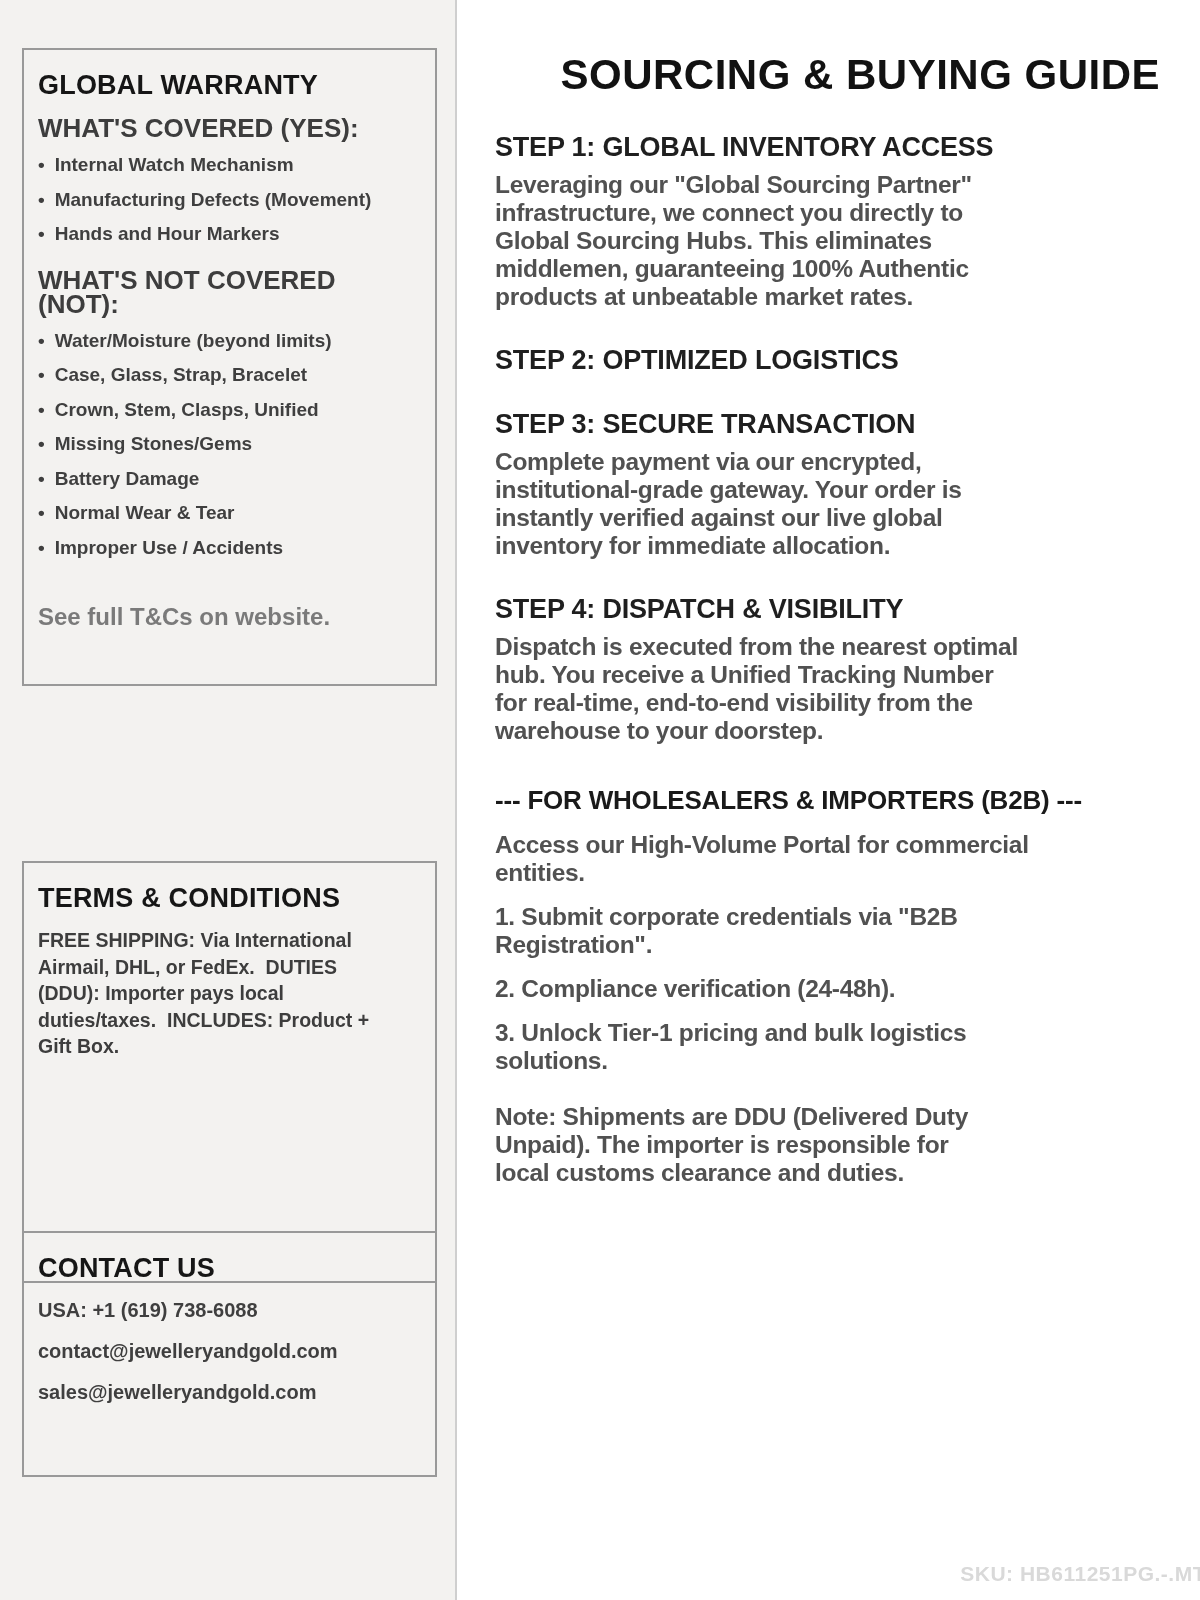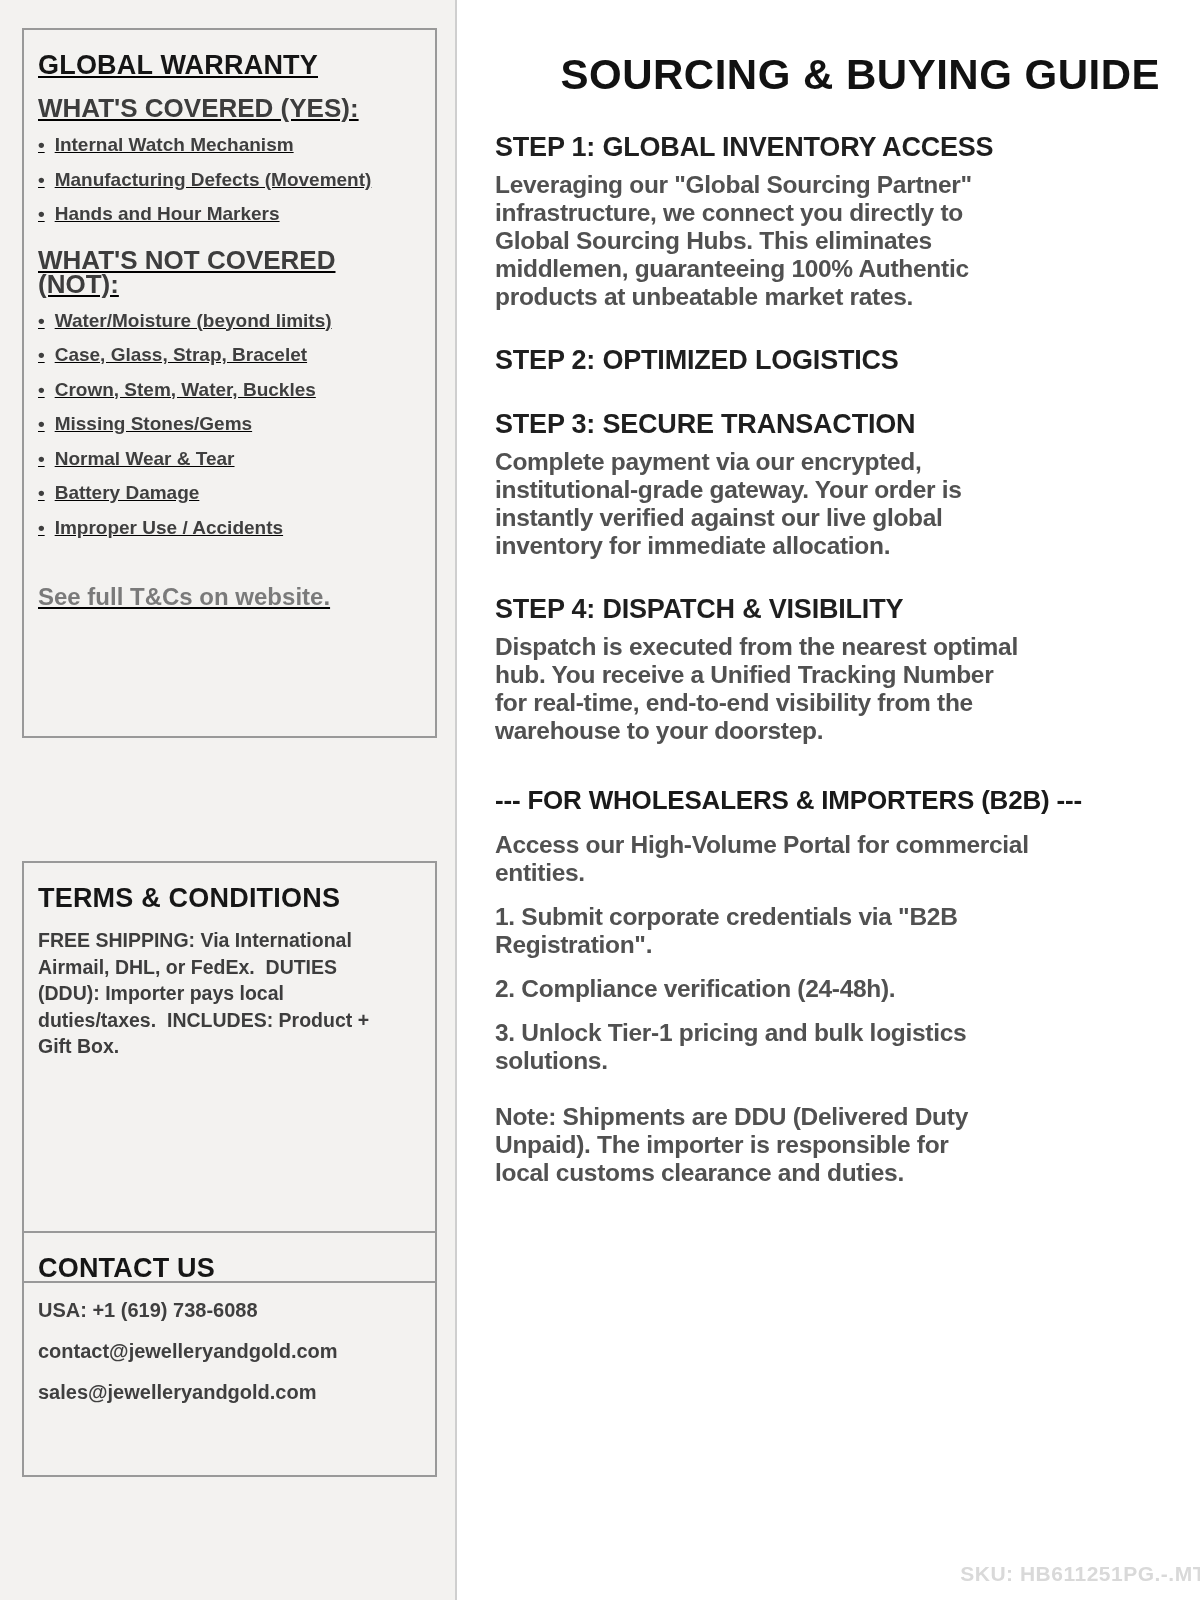--- a/index.html
+++ b/index.html
@@ -17,21 +17,21 @@
     background:#f3f2f0;
     border-right:2px solid #cfcfcf;
     box-sizing:border-box;
   }
   .panel{
     position:absolute;left:22px;width:415px;
     border:2px solid #999999;
     box-sizing:border-box;
     padding:12px 13px 10px 14px;
   }
-  .panel-warranty{top:28px;height:710px;text-decoration:underline;}
+  .panel-warranty{top:48px;height:638px;}
   .panel-terms{top:861px;height:422px;}
   .panel-contact{top:1231px;height:246px;}
   .panel h2{
     margin:8px 0 10px 0;
     font-size:27px;line-height:30px;
     font-weight:bold;color:#161616;
     letter-spacing:0.2px;
   }
   .panel h3{
     margin:16px 0 6px 0;
@@ -118,24 +118,24 @@
       <h3>WHAT'S COVERED (YES):</h3>
       <ul>
         <li>Internal Watch Mechanism</li>
         <li>Manufacturing Defects (Movement)</li>
         <li>Hands and Hour Markers</li>
       </ul>
       <h3 class="gap-above">WHAT'S NOT COVERED (NOT):</h3>
       <ul>
         <li>Water/Moisture (beyond limits)</li>
         <li>Case, Glass, Strap, Bracelet</li>
-        <li>Crown, Stem, Water, Buckles</li>
+        <li>Crown, Stem, Clasps, Unified</li>
         <li>Missing Stones/Gems</li>
+        <li>Battery Damage</li>
         <li>Normal Wear &amp; Tear</li>
-        <li>Battery Damage</li>
         <li>Improper Use / Accidents</li>
       </ul>
       <p class="footnote">See full T&amp;Cs on website.</p>
     </section>
 
     <section class="panel panel-terms">
       <h2>TERMS &amp; CONDITIONS</h2>
       <p class="terms-body pre">FREE SHIPPING: Via International
 Airmail, DHL, or FedEx.  DUTIES
 (DDU): Importer pays local

